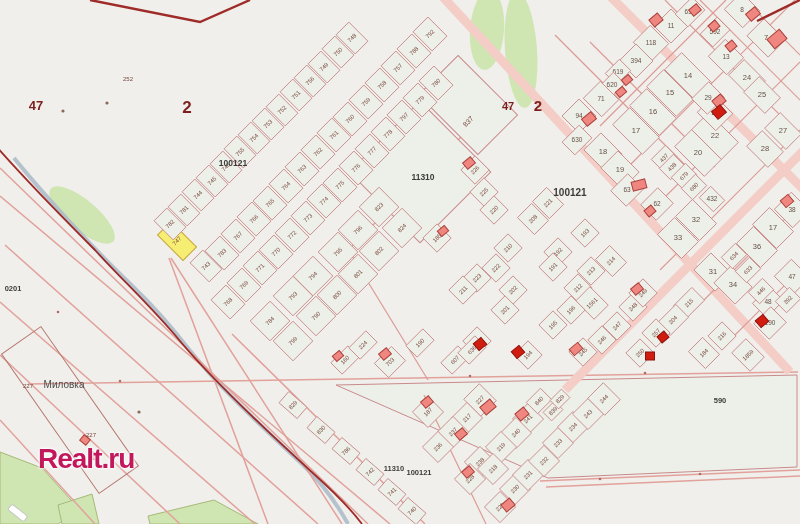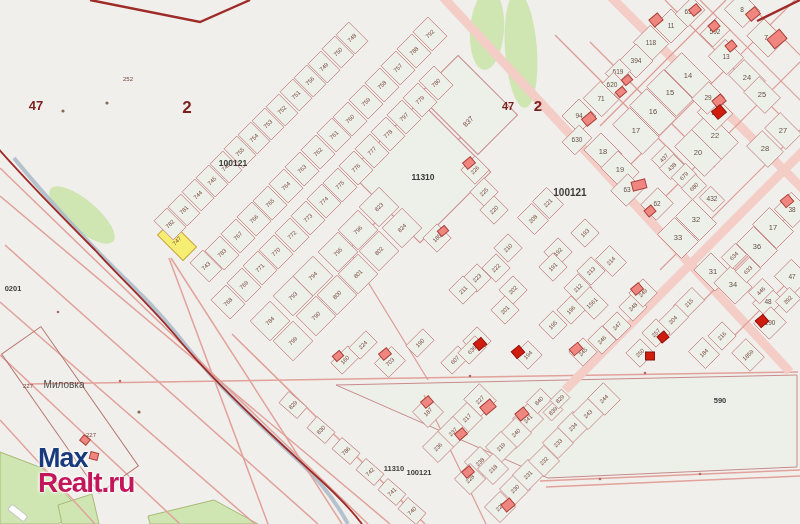--- a/index.html
+++ b/index.html
@@ -849,16 +849,15 @@
         <text x="423" y="180" font-size="8.5" fill="#3c3c3a" text-anchor="middle" font-weight="bold">11310</text>
         <text x="394" y="471" font-size="7.5" fill="#3c3c3a" text-anchor="middle" font-weight="bold">11310</text>
         <text x="720" y="403" font-size="7.5" fill="#3c3c3a" text-anchor="middle" font-weight="bold">590</text>
         <text x="470" y="123" font-size="7" fill="#7a4a40" text-anchor="middle" font-weight="normal" transform="rotate(-45 470 123)">837</text>
         <text x="64" y="388" font-size="10" fill="#4c4c4a" text-anchor="middle" font-weight="normal">Миловка</text>
         <text x="28" y="388" font-size="6" fill="#7a4a40" text-anchor="middle" font-weight="normal">227</text>
         <text x="91" y="437" font-size="6" fill="#7a4a40" text-anchor="middle" font-weight="normal">227</text>
       </g>
     </svg>
   <div class="logo">
-    <span class="l1">Max</span>
     <span class="l2">Realt.ru</span>
   </div>
 </div>
 
 </body></html>

